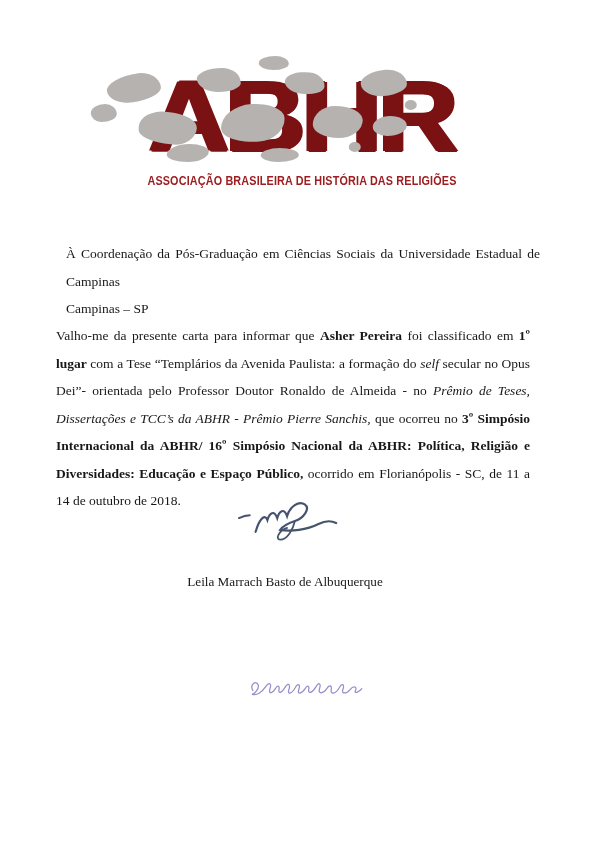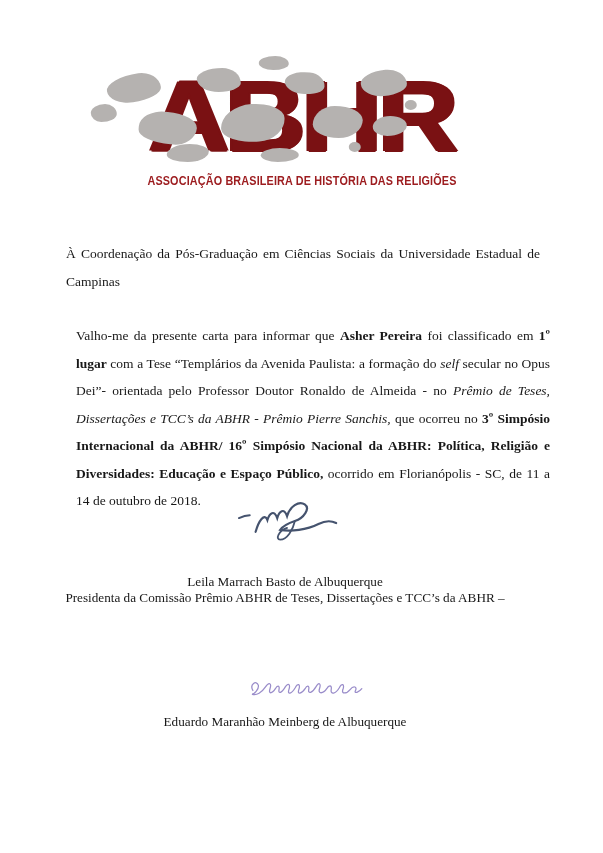--- a/index.html
+++ b/index.html
@@ -45,21 +45,21 @@
     margin-top:2px;
     position:relative;z-index:3;
   }
   
   .recipient{
     position:absolute;left:66px;top:240px;width:474px;
     font-size:13.5px;line-height:27.5px;text-align:justify;
   }
   .recipient p{margin:0;}
   .body-text{
-    position:absolute;left:76px;top:322px;width:474px;
+    position:absolute;left:56px;top:322px;width:474px;
     font-size:13.5px;line-height:27.5px;text-align:justify;
   }
   .b{font-weight:bold;}
   .i{font-style:italic;}
   
   .sig{position:absolute;}
   .sig svg{display:block;}
   .signer-block{
     position:absolute;left:0;width:570px;
     text-align:center;
@@ -91,40 +91,39 @@
       <div class="blob" style="left:152px;top:88px;width:38px;height:14px;border-radius:50% 50% 55% 45%/52% 50% 50% 48%;"></div>
       <div class="blob" style="left:240px;top:82px;width:12px;height:10px;border-radius:50%;"></div>
       <div class="blob" style="left:296px;top:40px;width:12px;height:10px;border-radius:50%;"></div>
       <div class="blob" style="left:150px;top:-4px;width:30px;height:14px;border-radius:55% 45% 52% 48%/50% 55% 45% 50%;"></div>
     </div>
     <div class="tagline">ASSOCIAÇÃO BRASILEIRA DE HISTÓRIA DAS RELIGIÕES</div>
   </div>
 
   <div class="recipient">
     <p>À Coordenação da Pós-Graduação em Ciências Sociais da Universidade Estadual de Campinas</p>
+    <p>Campinas – SP</p>
   </div>
 
   <div class="body-text"><span>Valho-me da presente carta para informar que </span><span class="b">Asher Pereira</span><span> foi classificado em </span><span class="b">1º lugar</span><span> com a Tese “Templários da Avenida Paulista: a formação do </span><span class="i">self</span><span> secular no Opus Dei”- orientada pelo Professor Doutor Ronaldo de Almeida - no </span><span class="i">Prêmio de Teses, Dissertações e TCC’s da ABHR - Prêmio Pierre Sanchis,</span><span> que ocorreu no </span><span class="b">3º Simpósio Internacional da ABHR/ 16º Simpósio Nacional da ABHR: Política, Religião e Diversidades: Educação e Espaço Público,</span><span> ocorrido em Florianópolis - SC, de 11 a 14 de outubro de 2018.</span></div>
 
   <div class="sig" style="left:236px;top:497px;">
     <svg width="108" height="52" viewBox="0 0 110 52" fill="none">
       <path d="M3 21 C7 19 10 18 14 18" stroke-width="2" stroke-linecap="round" fill="none" stroke="#45536e"></path>
       <path d="M20 35 C23 24 29 15 32 23 C34 16 39 12 42 21 C44 14 49 10 52 19 C55 9 64 3 70 7 C76 11 69 21 60 24 C54 26 48 29 45 33 C56 35 72 33 84 27 C92 23 98 24 102 26" stroke-width="2.2" stroke-linecap="round" fill="none" stroke="#45536e"></path>
       <path d="M60 24 C58 33 52 43 45 43 C40 43 43 34 52 31" stroke-width="1.8" stroke-linecap="round" fill="none" stroke="#45536e"></path>
     </svg>
   </div>
 
   <div class="signer-block signer-1">
     <p>Leila Marrach Basto de Albuquerque</p>
-    <p>Presidenta da Comissão Prêmio ABHR de Teses, Dissertações e TCC’s da ABHR –</p>
   </div>
 
   <div class="sig" style="left:242px;top:677px;">
     <svg width="128" height="27" viewBox="0 0 130 30" fill="none">
       <path d="M6 15 C2 8 10 3 12 9 C13 13 8 19 5 19 C10 21 16 17 20 11 C24 5 27 7 25 13 C23 19 27 19 31 13 C33 9 36 9 35 14 C34 19 38 18 42 11 C45 6 48 8 46 14 C44 20 49 19 53 12 C56 6 59 8 57 14 C55 20 60 19 64 13 C66 9 69 9 68 14 C67 19 72 18 76 11 C79 5 82 7 80 13 C78 19 84 19 88 13 C90 9 94 8 93 14 C92 20 98 19 102 12 C105 6 108 8 106 14 C104 19 110 19 114 14 C118 9 122 11 120 15 C118 19 124 17 127 13" stroke-width="1.4" stroke-linecap="round" fill="none" stroke="#9a8dca"></path>
     </svg>
   </div>
 
   <div class="signer-block signer-2">
-    <p>Eduardo Maranhão Meinberg de Albuquerque</p>
   </div>
 
 </div>
 
 </body></html>

